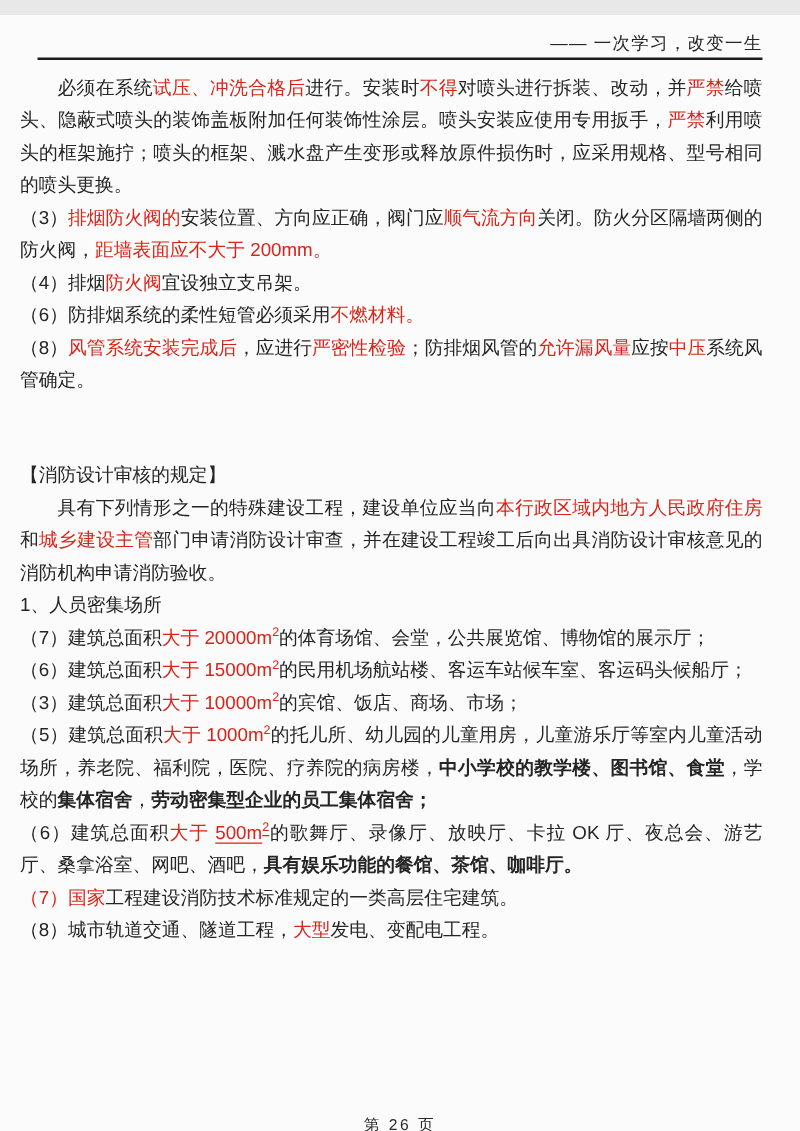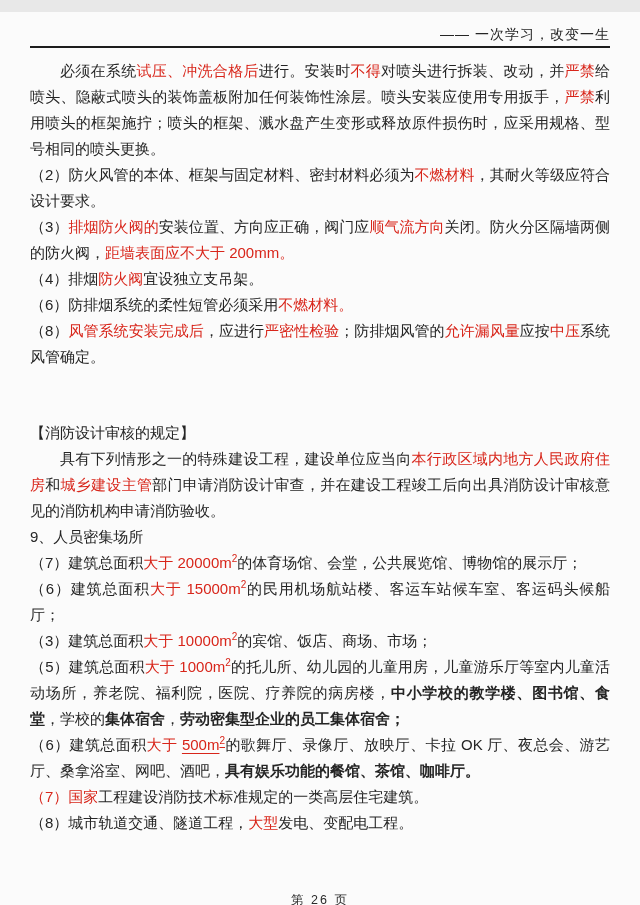--- a/index.html
+++ b/index.html
@@ -17,21 +17,21 @@
   .page-header {
     margin:0 30px;
     padding-top:14px;
     padding-bottom:2px;
     text-align:right;
     font-size:14px;
     border-bottom:2px solid #1d1d1d;
     letter-spacing:1px;
   }
   .doc-body {
-    padding:10px 30px 0 30px;
+    padding:10px 30px 0 16px;
     font-size:15px;
     line-height:26px;
     text-align:justify;
   }
   .para { margin:0; }
   .para.indent { text-indent:2em; }
   .para.gap { margin-top:50px; }
   .para.bold, .bold { font-weight:bold; }
   .red { color:var(--red); }
   .u { text-decoration:underline; text-underline-offset:3px; }
@@ -46,28 +46,27 @@
     letter-spacing:2px;
   }
 </style>
 </head>
 <body>
 
 <div class="page">
   <div class="page-header">—— 一次学习，改变一生</div>
   <div class="doc-body">
       <p class="para indent"><span>必须在系统</span><span class="red">试压、冲洗合格后</span><span>进行。安装时</span><span class="red">不得</span><span>对喷头进行拆装、改动，并</span><span class="red">严禁</span><span>给喷头、隐蔽式喷头的装饰盖板附加任何装饰性涂层。喷头安装应使用专用扳手，</span><span class="red">严禁</span><span>利用喷头的框架施拧；喷头的框架、溅水盘产生变形或释放原件损伤时，应采用规格、型号相同的喷头更换。</span></p>
-      <p class="para"><span>（2）防火风管的本体、框架与固定材料、密封材料必须为</span><span class="red">不燃材料</span><span>，其耐火等级应符合设计要求。</span></p>
       <p class="para"><span>（3）</span><span class="red">排烟防火阀的</span><span>安装位置、方向应正确，阀门应</span><span class="red">顺气流方向</span><span>关闭。防火分区隔墙两侧的防火阀，</span><span class="red">距墙表面应不大于 200mm。</span></p>
       <p class="para"><span>（4）排烟</span><span class="red">防火阀</span><span>宜设独立支吊架。</span></p>
       <p class="para"><span>（6）防排烟系统的柔性短管必须采用</span><span class="red">不燃材料。</span></p>
       <p class="para"><span>（8）</span><span class="red">风管系统安装完成后</span><span>，应进行</span><span class="red">严密性检验</span><span>；防排烟风管的</span><span class="red">允许漏风量</span><span>应按</span><span class="red">中压</span><span>系统风管确定。</span></p>
       <p class="para gap"><span>【消防设计审核的规定】</span></p>
       <p class="para indent"><span>具有下列情形之一的特殊建设工程，建设单位应当向</span><span class="red">本行政区域内地方人民政府住房</span><span>和</span><span class="red">城乡建设主管</span><span>部门申请消防设计审查，并在建设工程竣工后向出具消防设计审核意见的消防机构申请消防验收。</span></p>
-      <p class="para"><span>9、人员密集场所</span></p>
+      <p class="para"><span>1、人员密集场所</span></p>
       <p class="para"><span>（7）建筑总面积</span><span class="red">大于 20000m</span><sup class="red">2</sup><span>的体育场馆、会堂，公共展览馆、博物馆的展示厅；</span></p>
       <p class="para"><span>（6）建筑总面积</span><span class="red">大于 15000m</span><sup class="red">2</sup><span>的民用机场航站楼、客运车站候车室、客运码头候船厅；</span></p>
       <p class="para"><span>（3）建筑总面积</span><span class="red">大于 10000m</span><sup class="red">2</sup><span>的宾馆、饭店、商场、市场；</span></p>
       <p class="para"><span>（5）建筑总面积</span><span class="red">大于 1000m</span><sup class="red">2</sup><span>的托儿所、幼儿园的儿童用房，儿童游乐厅等室内儿童活动场所，养老院、福利院，医院、疗养院的病房楼，</span><span class="bold">中小学校的教学楼、图书馆、食堂</span><span>，学校的</span><span class="bold">集体宿舍</span><span>，</span><span class="bold">劳动密集型企业的员工集体宿舍；</span></p>
       <p class="para"><span>（6）建筑总面积</span><span class="red">大于 </span><span class="red u">500m</span><sup class="red u">2</sup><span>的歌舞厅、录像厅、放映厅、卡拉 OK 厅、夜总会、游艺厅、桑拿浴室、网吧、酒吧，</span><span class="bold">具有娱乐功能的餐馆、茶馆、咖啡厅。</span></p>
       <p class="para"><span class="red">（7）国家</span><span>工程建设消防技术标准规定的一类高层住宅建筑。</span></p>
       <p class="para"><span>（8）城市轨道交通、隧道工程，</span><span class="red">大型</span><span>发电、变配电工程。</span></p>
       <p class="para"></p>
     </div>
   <div class="page-footer">第 26 页</div>

